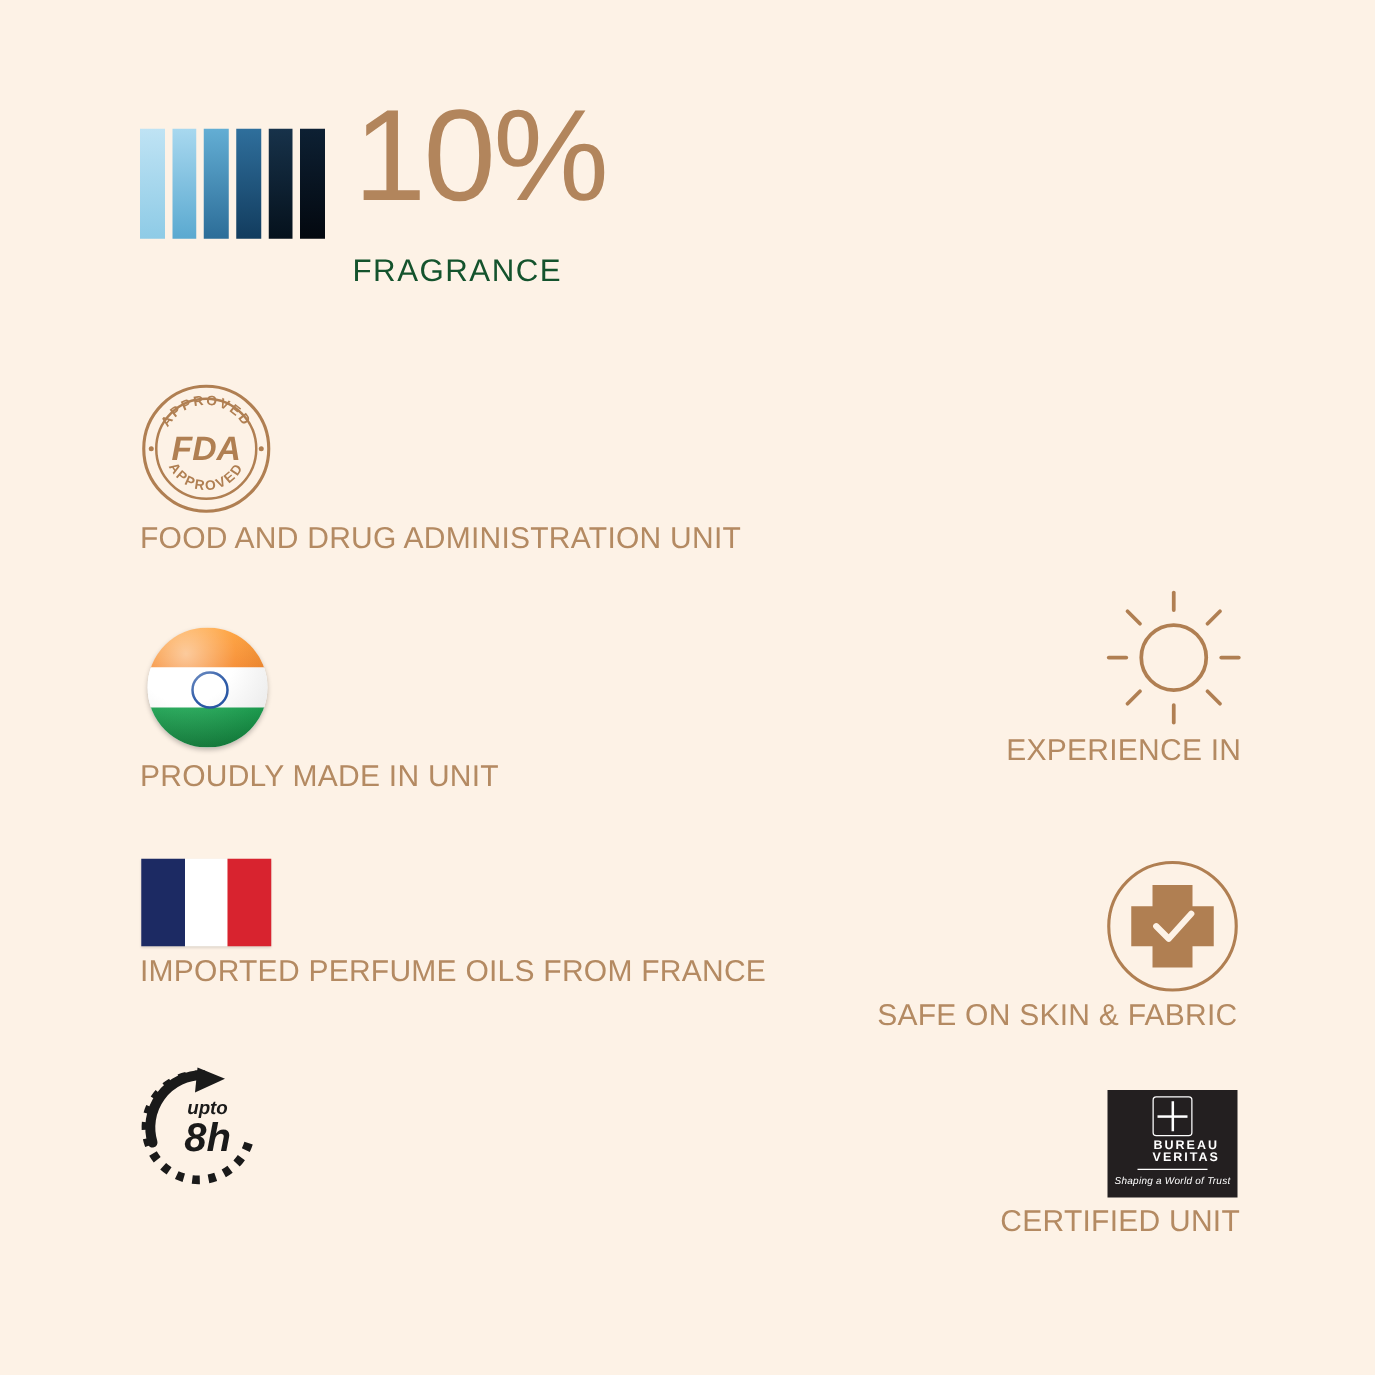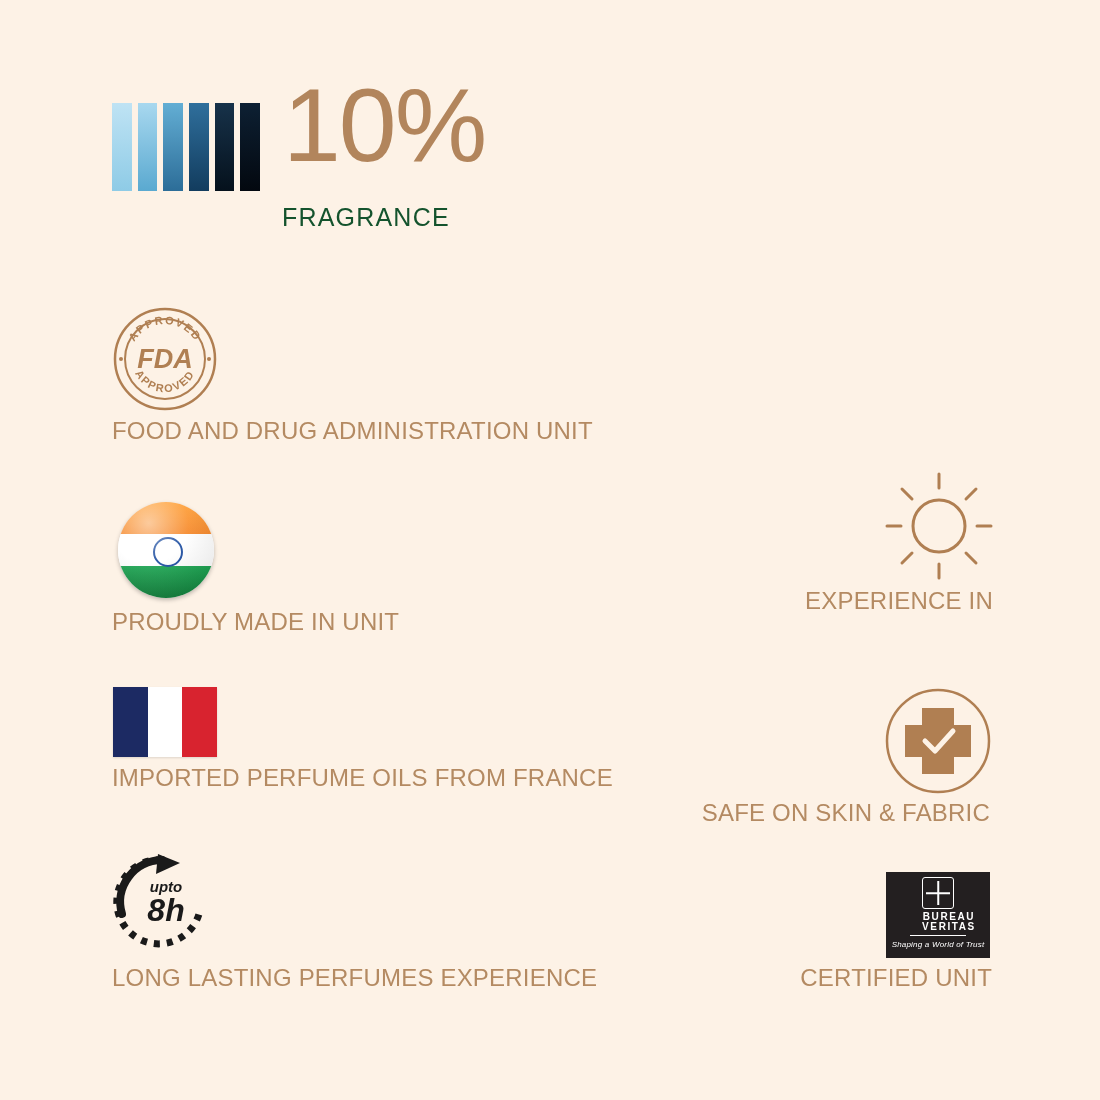--- a/index.html
+++ b/index.html
@@ -283,21 +283,20 @@
         <path d="M50 8 A42 42 0 1 0 88 58" stroke-dasharray="6 7"></path>
       </g>
       <path d="M50 8 A42 42 0 0 0 10 62" stroke="#1a1a1a" stroke-width="8" fill="none" stroke-linecap="round"></path>
       <path d="M46 2 L68 11 L44 22 Z" fill="#1a1a1a"></path>
     </svg>
     <div style="position:absolute;left:0;top:0;width:100px;height:100px;display:flex;flex-direction:column;align-items:center;justify-content:center;">
       <span style="font-size:15px;font-weight:700;font-style:italic;color:#1a1a1a;line-height:15px;margin-left:8px;">upto</span>
       <span style="font-size:32px;font-weight:700;font-style:italic;color:#1a1a1a;line-height:32px;margin-left:8px;">8h</span>
     </div>
   </div>
-  <div class="caption" id="longlasting-caption">LONG LASTING PERFUMES EXPERIENCE</div>
 
   <div id="sun-icon">
     <svg viewBox="0 0 112 112" width="112" height="112" aria-hidden="true">
       <g stroke="#b07f52" stroke-width="3" stroke-linecap="round" fill="none">
         <circle cx="56" cy="56" r="26"></circle>
         <line x1="56" y1="4" x2="56" y2="18"></line>
         <line x1="56" y1="94" x2="56" y2="108"></line>
         <line x1="4" y1="56" x2="18" y2="56"></line>
         <line x1="94" y1="56" x2="108" y2="56"></line>
         <line x1="19" y1="19" x2="29" y2="29"></line>

